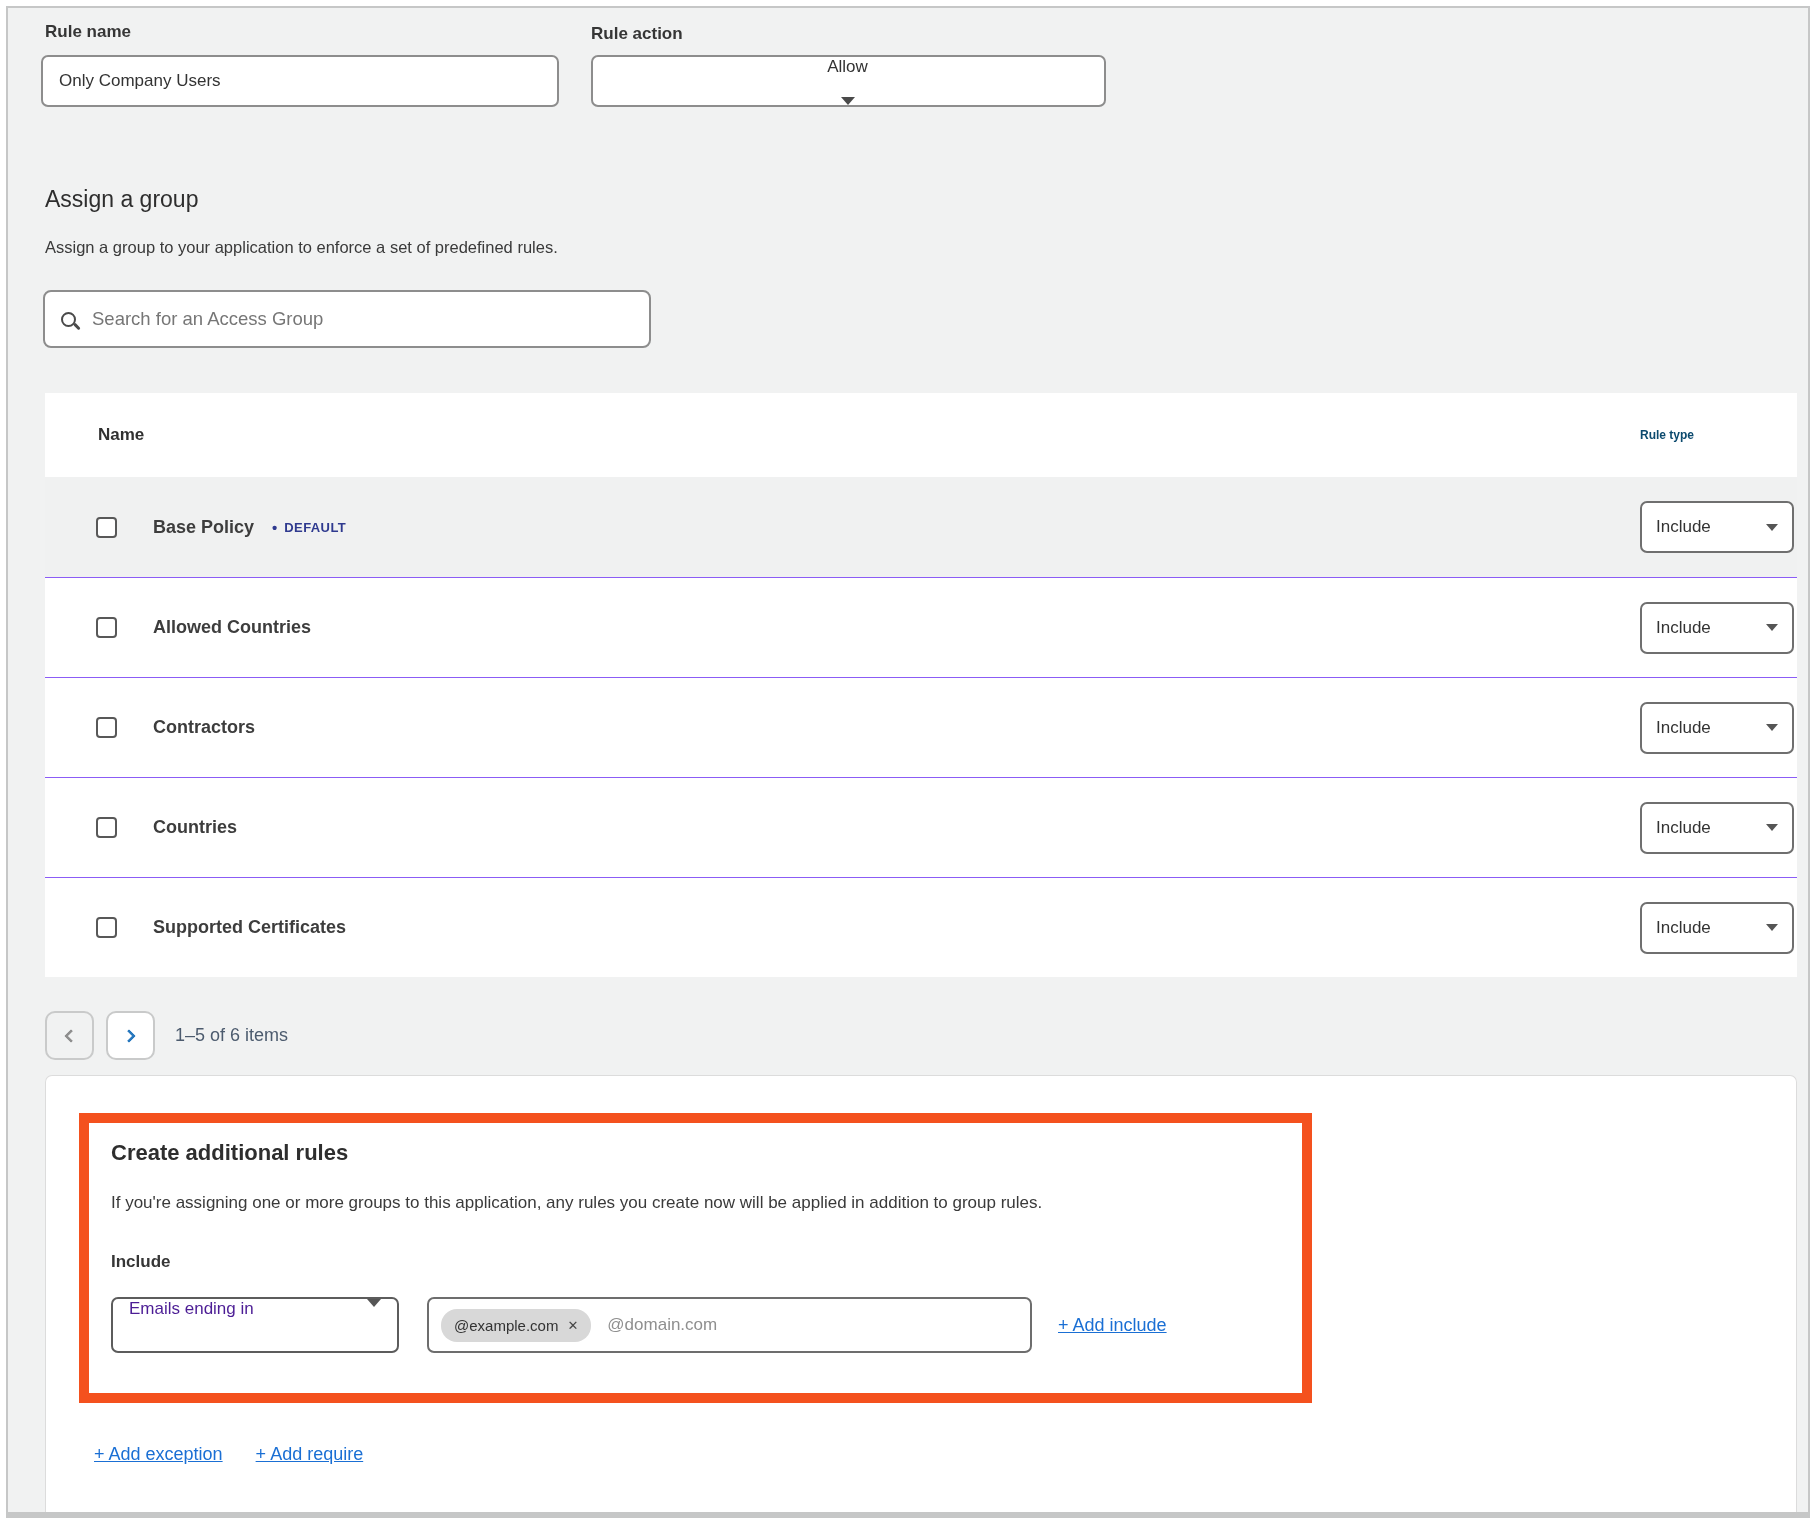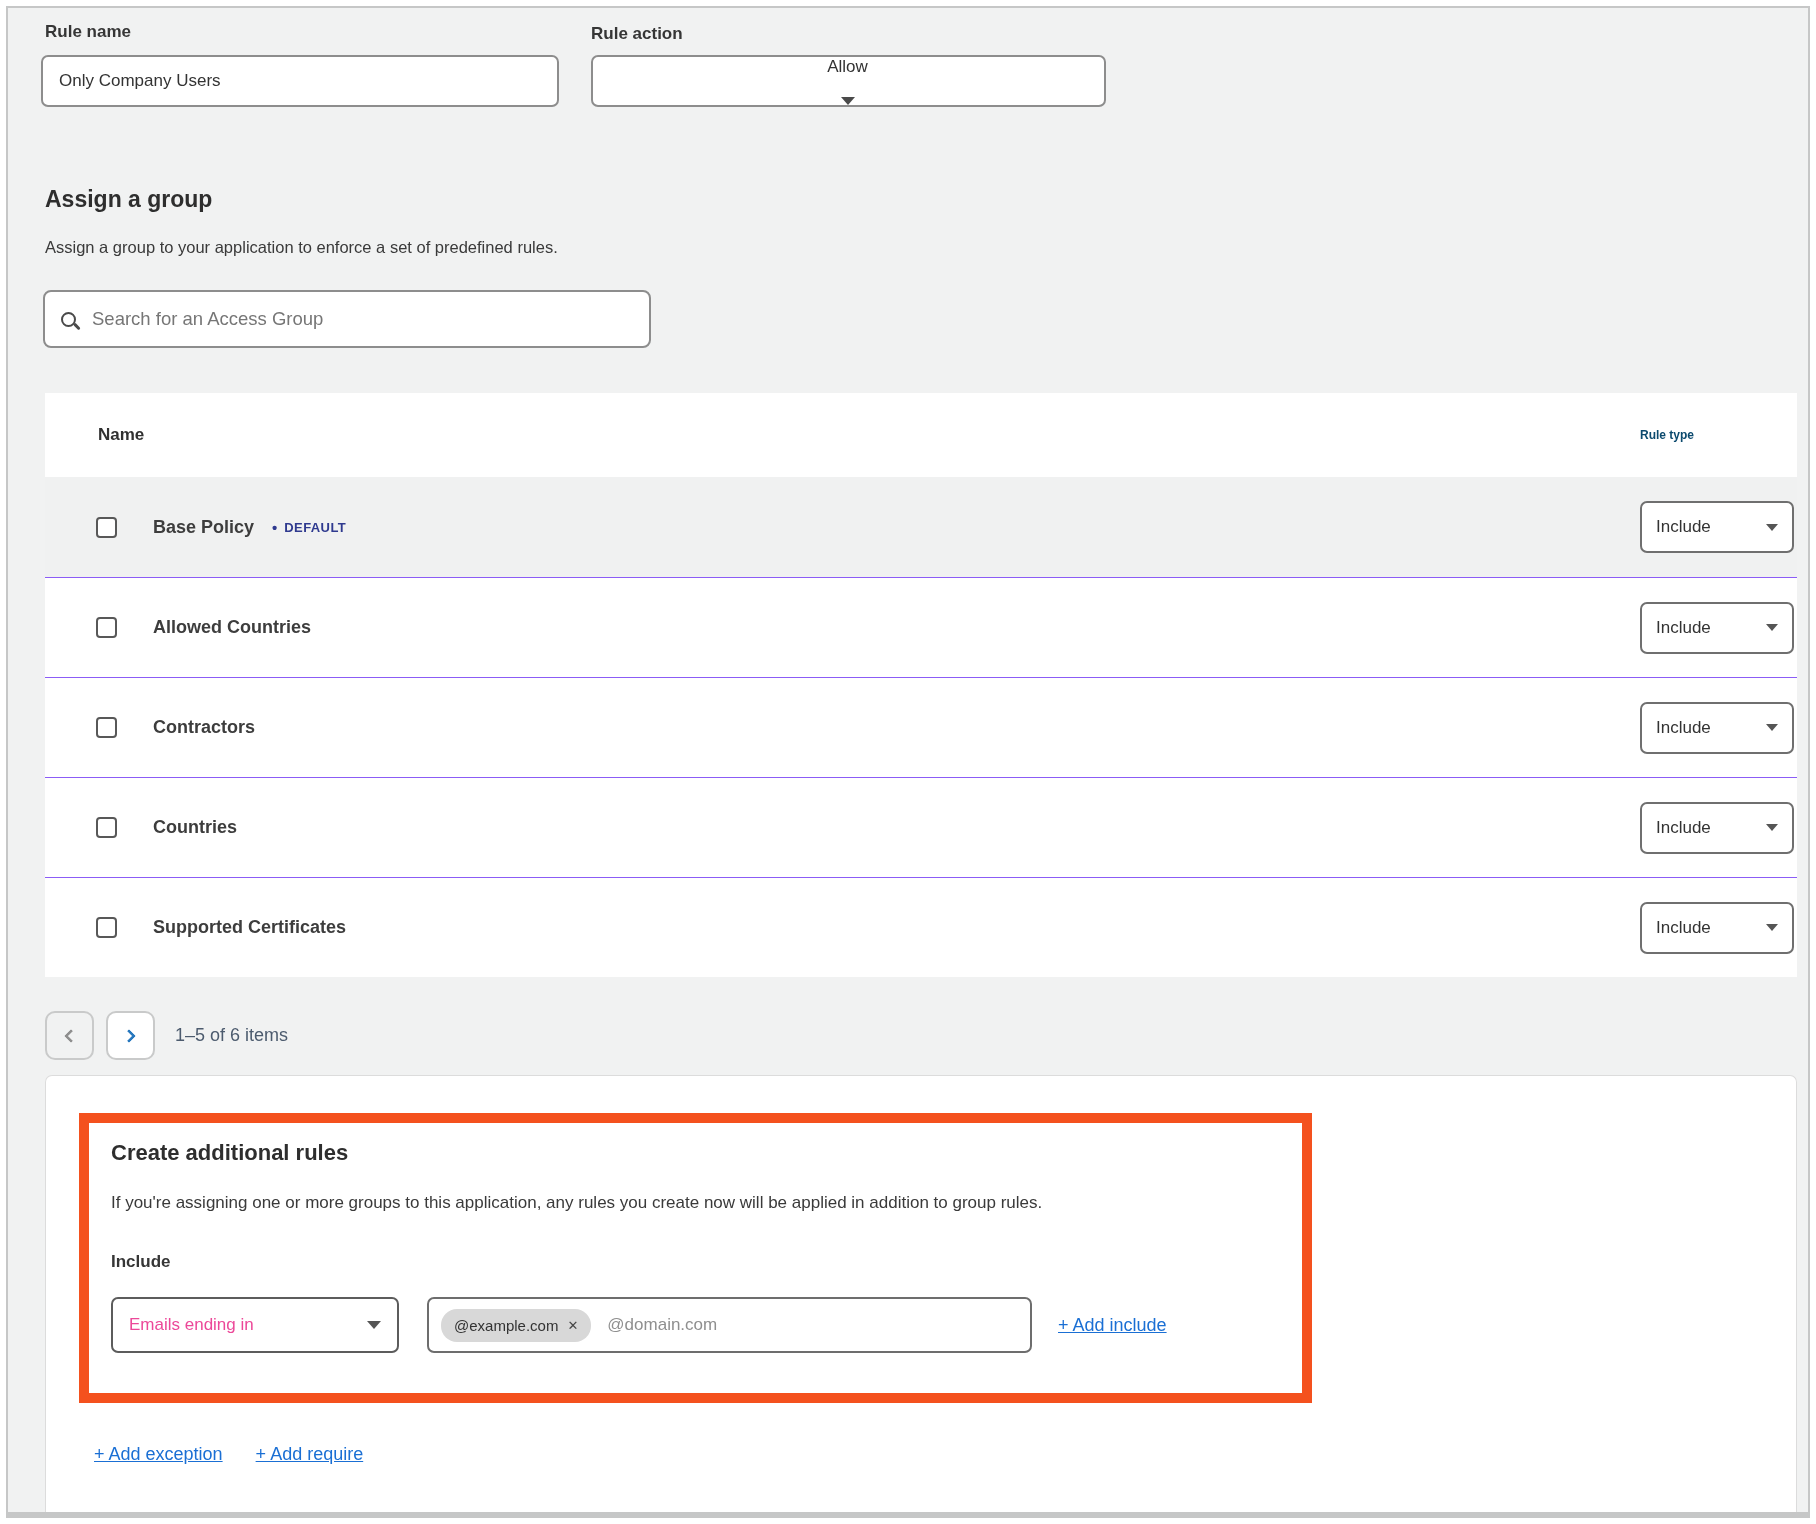--- a/index.html
+++ b/index.html
@@ -18,21 +18,21 @@
     font-family:"Liberation Sans", sans-serif; outline:none; }
   .inp-rule-name { left:25px; top:47px; width:518px; }
   .selectbox { position:absolute; height:52px; background:#fff; border:2px solid #8d8d8d;
     border-radius:7px; display:flex; align-items:center; justify-content:space-between;
     padding:0 18px 0 16px; font-size:17px; color:#333; cursor:pointer; }
   .sel-rule-action { left:575px; top:47px; width:515px;flex-direction:column; }
   .caret { width:0; height:0; border-left:7px solid transparent; border-right:7px solid transparent;
     border-top:8px solid #4a4a4a; }
 
   
-  .h-assign { position:absolute; left:29px; top:178px; font-size:23px; font-weight:700; color:#2e2e2e; }
+  .h-assign { position:absolute; left:29px; top:178px; font-size:23px; font-weight:400; color:#2e2e2e; }
   .p-assign { position:absolute; left:29px; top:230px; font-size:16.5px; color:#3a3a3a; }
   .searchbox { position:absolute; left:27px; top:282px; width:608px; height:58px; background:#fff;
     border:2px solid #8d8d8d; border-radius:8px; display:flex; align-items:center; padding:0 16px; }
   .search-icon { width:15px; height:15px; border:2.5px solid #4a4a4a; border-radius:50%;
     position:relative; flex:none; }
   .search-icon::after { content:""; position:absolute; width:8px; height:2.5px; background:#4a4a4a;
     transform:rotate(45deg); right:-7px; bottom:-3px; border-radius:2px; }
   .searchbox input { border:none; outline:none; background:transparent; margin-left:16px;
     font-size:18.5px; color:#333; width:100%; font-family:"Liberation Sans", sans-serif; }
   .searchbox input::placeholder { color:#767676; }
@@ -70,22 +70,22 @@
   
   .card { position:absolute; left:29px; top:1067px; width:1752px; height:437px;
     background:#fff; border:1px solid #dcdcdc; border-bottom:none; border-radius:7px 7px 0 0; }
   .hlbox { position:absolute; left:33px; top:37px; width:1233px; height:290px;
     border:10px solid #f4511e; background:#fff; padding:17px 22px; }
   .h-rules { font-size:22px; font-weight:700; color:#2e2e2e; }
   .p-rules { margin-top:27px; font-size:17px; color:#3a3a3a; }
   .lbl-include { margin-top:39px; font-size:17px; font-weight:700; color:#363636; }
   .controls { margin-top:25px; display:flex; align-items:center; }
   .sel-emails { width:288px; height:56px; background:#fff; border:2px solid #5c5c5c; border-radius:7px;
-    display:flex; align-items:center; justify-content:space-between; padding:0 16px;
-    font-size:17px; color:#ec4899; cursor:pointer; flex:none; }
+    display:flex; justify-content:space-between; padding:0 16px;
+    font-size:17px; color:#4c1d95; cursor:pointer; flex:none; }
   .sel-emails .caret { border-top-color:#555; }
   .tag-input { margin-left:28px; width:605px; height:56px; background:#fff; border:2px solid #6d6d6d;
     border-radius:7px; display:flex; align-items:center; padding:0 12px; flex:none; }
   .chip { background:#d8d8d8; border-radius:16px; height:33px; display:flex; align-items:center;
     padding:0 13px; flex:none; }
   .chip-label { font-size:15px; color:#333; }
   .chip-x { font-size:13px; color:#474747; margin-left:9px; cursor:pointer; }
   .tag-input input { border:none; outline:none; background:transparent; margin-left:16px; width:100%;
     font-size:17px; color:#333; font-family:"Liberation Sans", sans-serif; }
   .tag-input input::placeholder { color:#8f8f8f; }

